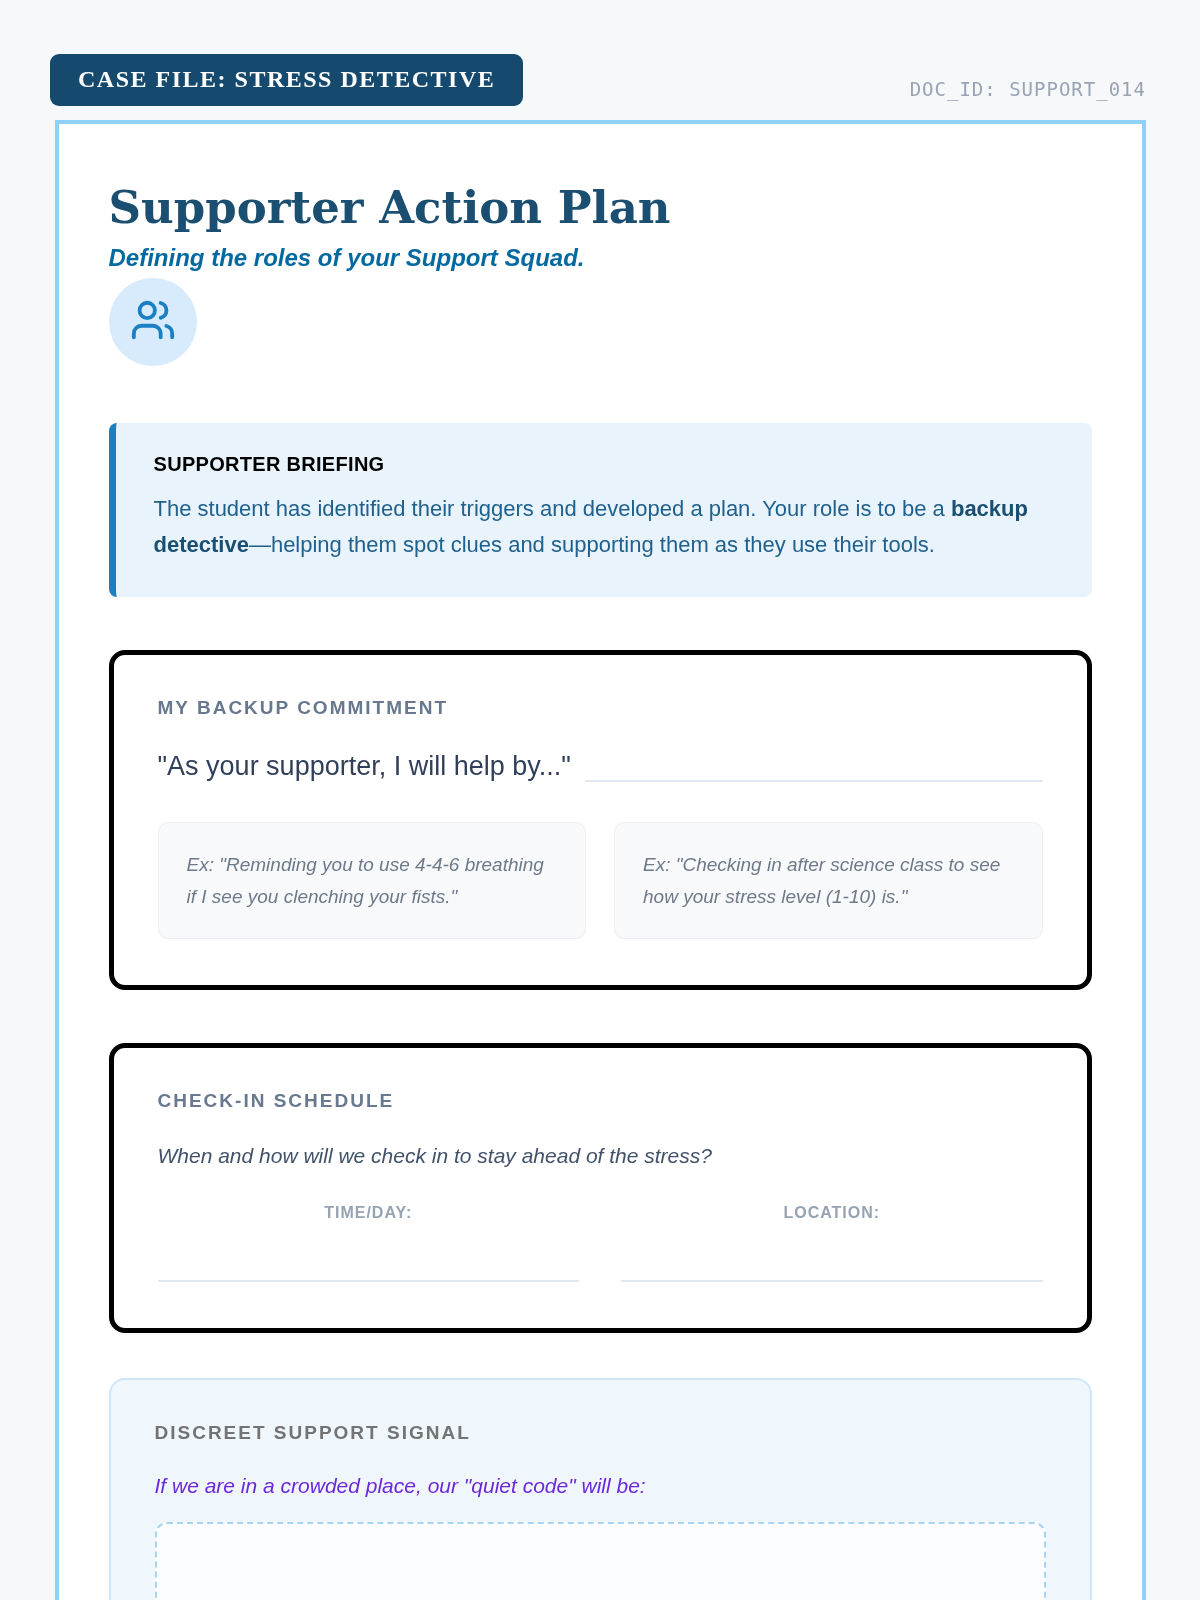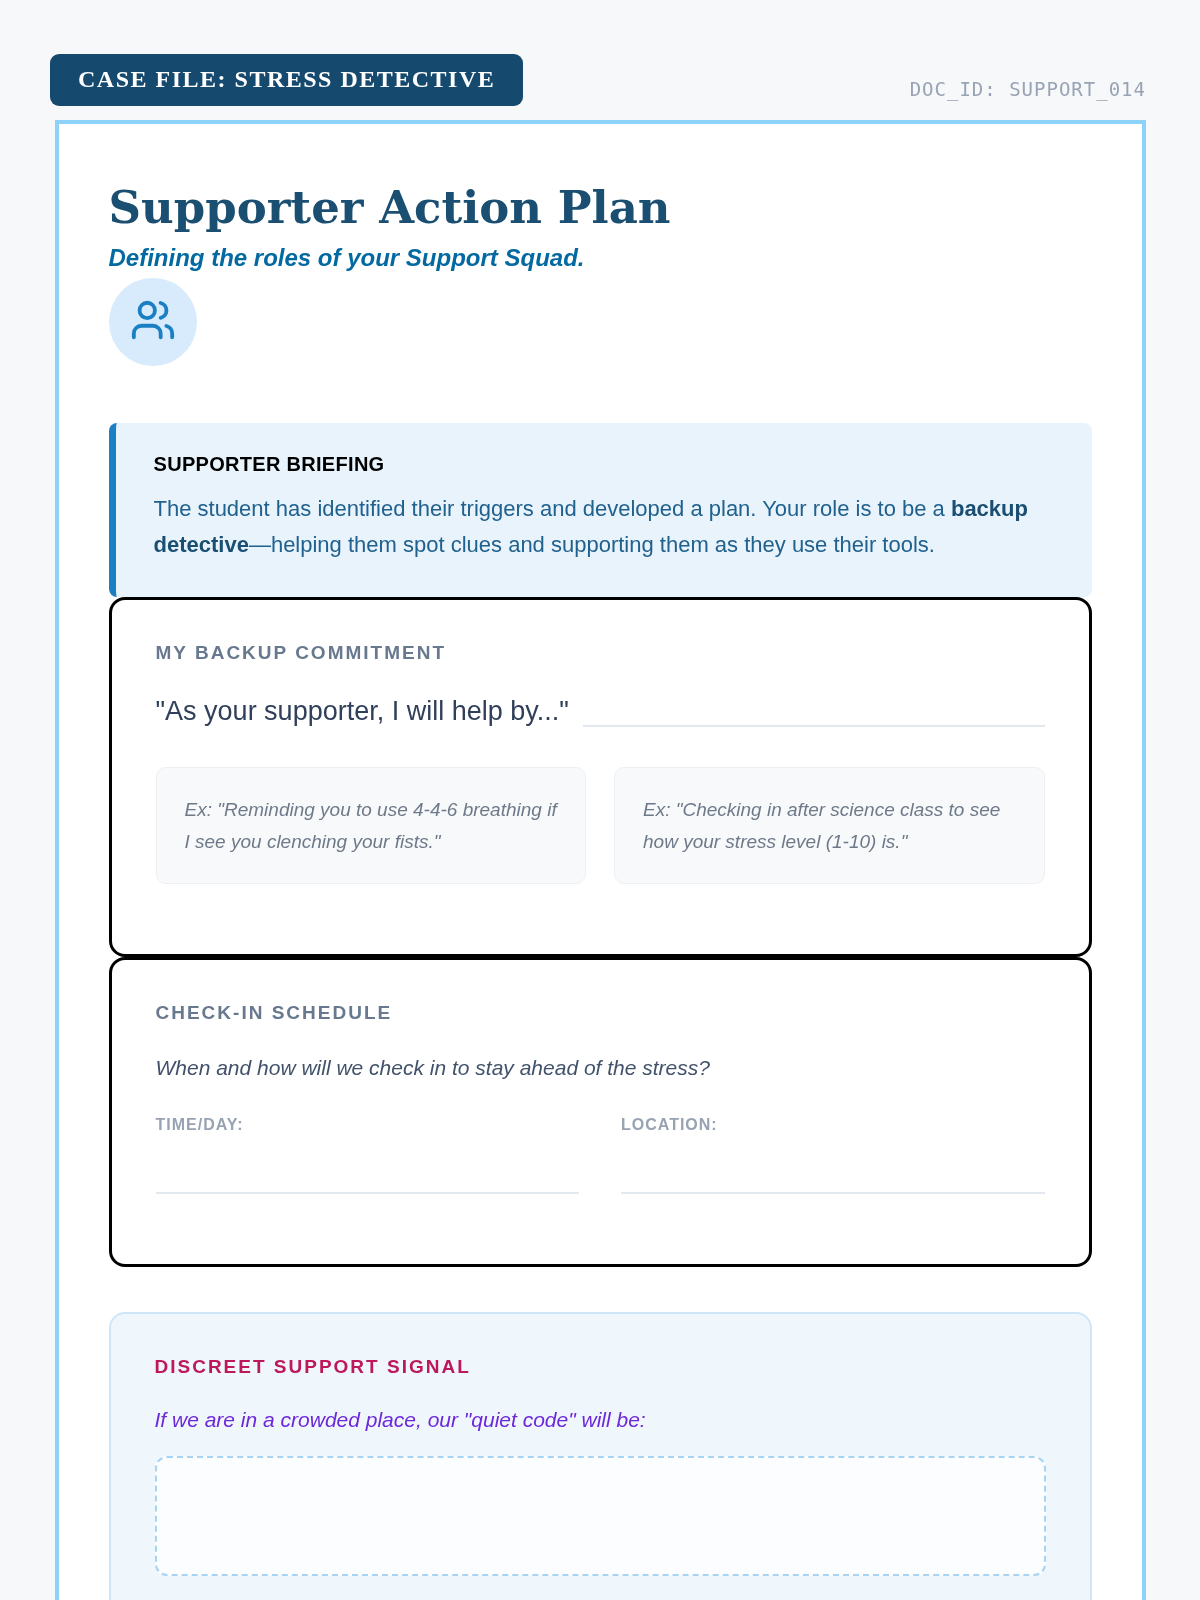--- a/index.html
+++ b/index.html
@@ -88,24 +88,25 @@
   .briefing-body {
     margin-top: 15px;
     font-size: 22px;
     line-height: 1.65;
     color: #21618e;
   }
   .briefing-body .bold { font-weight: bold; color: #1b4f72; }
 
   
   .section-card {
+    margin-top: 53px;
     background: #ffffff;
-    border: 3px solid #000000;
+    border: 5px solid #000000;
     border-radius: 16px;
-    padding: 42px 44px 70px;
+    padding: 42px 44px 46px;
   }
   .section-heading {
     font-size: 19px;
     font-weight: bold;
     letter-spacing: 2px;
     color: #67788f;
   }
 
   
   .prompt-row { margin-top: 32px; display: flex; align-items: flex-end; }
@@ -142,20 +143,21 @@
     margin-top: 32px;
     font-style: italic;
     font-size: 21px;
     color: #42526b;
   }
   .schedule-grid {
     margin-top: 36px;
     display: grid;
     grid-template-columns: 1fr 1fr;
     gap: 42px;
+    text-align: center;
   }
   .field-label {
     font-size: 16px;
     font-weight: bold;
     letter-spacing: 1px;
     color: #97a2b2;
   }
   .field-line {
     margin-top: 58px;
     border-bottom: 2px solid #e2e8ef;
@@ -167,21 +169,21 @@
     margin-top: 45px;
     background: #eff7fd;
     border: 2px solid #cfe6f8;
     border-radius: 16px;
     padding: 42px 44px 46px;
   }
   .signal-heading {
     font-size: 19px;
     font-weight: bold;
     letter-spacing: 2px;
-    color: #be185d;
+    color: #737373;
   }
   .signal-prompt {
     margin-top: 30px;
     font-style: italic;
     font-weight: 500;
     font-size: 21px;
     color: #6d28d9;
   }
   .signal-box {
     margin-top: 24px;

